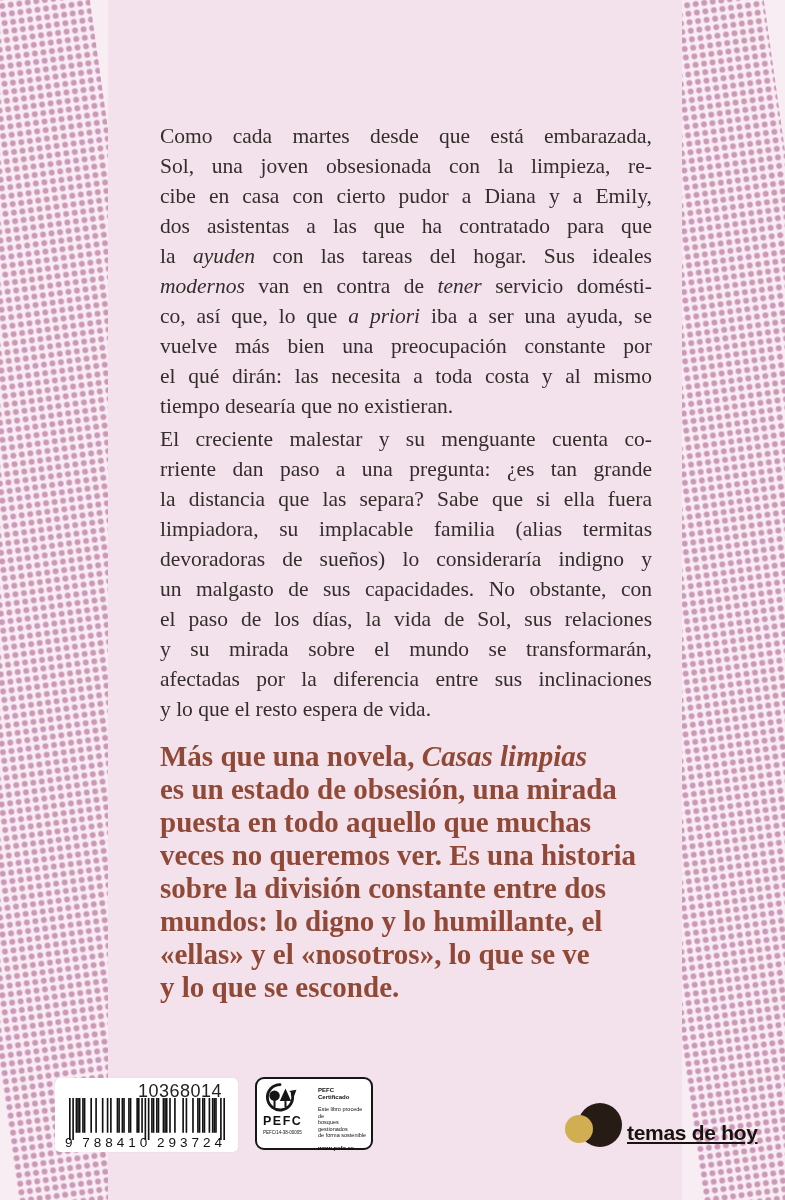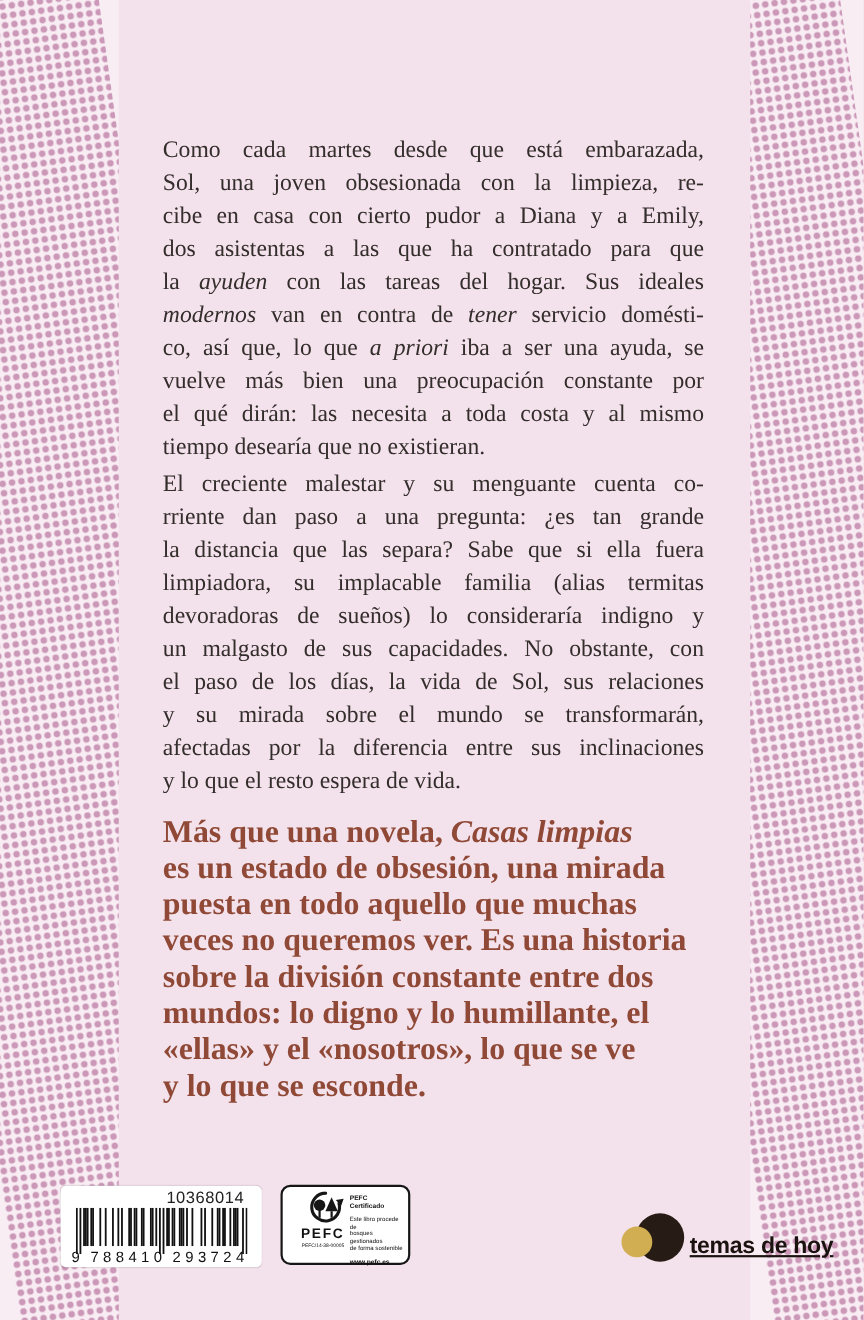--- a/index.html
+++ b/index.html
@@ -12,36 +12,36 @@
   .dot-strip{position:absolute;top:0;bottom:0;overflow:hidden;background:var(--stripbg,#f9edf4);}
   .dot-strip.left{left:0;width:108px;}
   .dot-strip.right{left:682px;width:103px;}
   .dot-strip::before{
     content:"";position:absolute;left:-60%;top:-10%;width:220%;height:120%;
     background-image:radial-gradient(circle,var(--dot,#cb98b8) 2.5px,rgba(203,152,184,.35) 3.1px,transparent 3.8px);
     background-size:8.6px 8.6px;
     transform:rotate(-8deg);
   }
   
-  .para{position:absolute;left:148px;width:492px;color:var(--ink,#332d2b);}
+  .para{position:absolute;left:160px;width:492px;color:var(--ink,#332d2b);}
   .para.body-text{font-size:21.5px;line-height:30px;}
   .para.accent{font-size:29px;line-height:33px;color:var(--accent,#8f4936);}
   .para-line{text-align:justify;text-align-last:justify;}
   .para-line.last{text-align-last:left;}
   .para.accent .para-line{text-align:left;text-align-last:left;font-weight:bold;}
   .para em{font-style:italic;}
   
   .barcode-sticker{position:absolute;left:55px;top:1078px;width:183px;height:74px;background:#fff;border-radius:5px;box-shadow:0 0 1px rgba(0,0,0,.15);}
-  .barcode-number{position:absolute;top:3px;right:16px;font-family:"Liberation Sans",sans-serif;font-size:15px;color:#222;letter-spacing:.5px;}
+  .barcode-number{position:absolute;top:3px;right:16px;font-family:"Liberation Sans",sans-serif;font-size:18px;color:#222;letter-spacing:.5px;}
   .barcode-bars{position:absolute;left:14px;top:20px;width:156px;height:42px;}
   .barcode-digits{position:absolute;left:10px;right:12px;bottom:2px;display:flex;justify-content:space-between;font-family:"Liberation Sans",sans-serif;font-size:13.5px;color:#111;}
   .barcode-digits span{letter-spacing:4px;}
   
   .pefc-label{position:absolute;left:255px;top:1077px;width:118px;height:73px;box-sizing:border-box;background:#fff;border:2.5px solid #161616;border-radius:9px;display:flex;padding:4px 5px 3px 6px;font-family:"Liberation Sans",sans-serif;color:#111;}
-  .pefc-left{width:50px;display:flex;flex-direction:column;align-items:flex-end;}
+  .pefc-left{width:50px;display:flex;flex-direction:column;align-items:flex-start;}
   .pefc-left svg{width:34px;height:32px;}
   .pefc-wordmark{font-weight:bold;font-size:12.5px;letter-spacing:1.5px;line-height:13px;}
   .pefc-code{font-size:4.5px;margin-top:1.5px;white-space:nowrap;}
   .pefc-right{flex:1;padding:4px 0 0 5px;}
   .pefc-cert-title{font-weight:bold;font-size:6px;line-height:7px;}
   .pefc-desc{font-size:5.5px;line-height:6.5px;margin-top:5px;}
   .pefc-url{font-weight:bold;font-size:6px;margin-top:6px;}
   
   .pub-circle-dark{position:absolute;left:578px;top:1103px;width:44px;height:44px;border-radius:50%;background:var(--logodark,#261b15);}
   .pub-circle-ochre{position:absolute;left:565px;top:1115px;width:28px;height:28px;border-radius:50%;background:var(--ochre,#d1ae52);}

